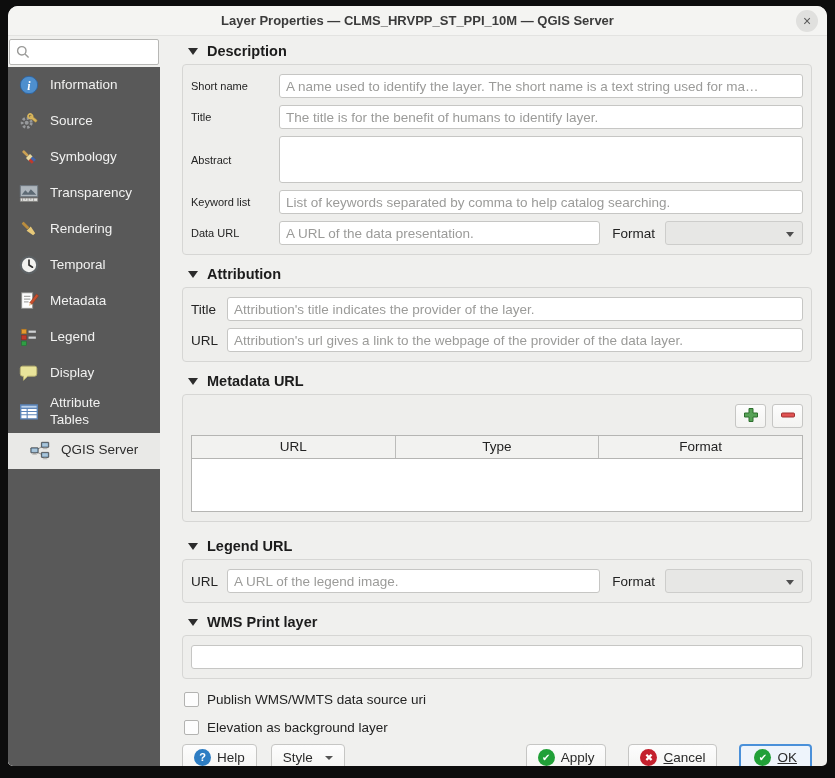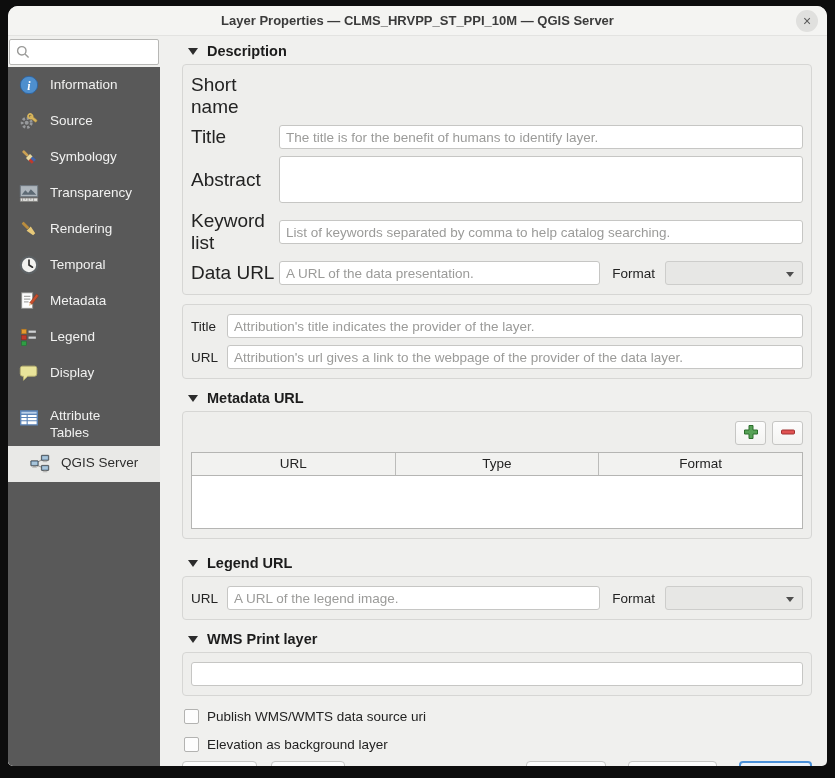--- a/index.html
+++ b/index.html
@@ -57,21 +57,21 @@
   .content { flex:1; padding:5px 15px 8px 22px; display:flex; flex-direction:column; overflow:hidden; }
   .sec-header { display:flex; align-items:center; gap:9px; margin:2px 0 5px 6px; }
   .tri { width:0; height:0; border-left:5.5px solid transparent; border-right:5.5px solid transparent; border-top:7px solid #2c2c2c; }
   .sec-title { font-weight:bold; font-size:14.5px; color:#1c1c1c; }
   .groupbox {
     border:1px solid #d6d6d4; border-radius:4px; background:#eeeeec;
     padding:9px 8px; margin-bottom:9px;
   }
   .frow { display:flex; align-items:center; margin-bottom:7px; }
   .frow:last-child { margin-bottom:0; }
-  .flabel { width:88px; flex:0 0 88px; font-size:19px; color:#232323; }
+  .flabel { width:88px; flex:0 0 88px; font-size:11px; color:#232323; }
   .flabel-sm { width:36px; flex:0 0 36px; font-size:13.5px; color:#232323; }
   .tinput {
     flex:1; height:24px; min-width:0;
     border:1px solid #c6c6c4; border-radius:3px; background:#fff;
     padding:0 6px; font-size:13.5px; color:#333; outline:none;
     font-family:inherit;
   }
   .tinput::placeholder, .tarea::placeholder { color:#9b9b99; opacity:1; }
   .tarea {
     flex:1; height:47px; resize:none;
@@ -273,21 +273,21 @@
         </div>
 
         <div class="nav-item">
           <span class="nav-icon">
             <svg width="22" height="22" viewBox="0 0 24 24">
                 <rect x="3" y="4.5" width="18" height="15" fill="#ffffff" stroke="#5b84b8" stroke-width="1.4"></rect>
                 <rect x="3" y="4.5" width="18" height="3.5" fill="#b9cfe8" stroke="#5b84b8" stroke-width="1.4"></rect>
                 <path d="M3 11.5h18 M3 15h18 M10 8v11.5" stroke="#5b84b8" stroke-width="1.2"></path>
               </svg>
           </span>
-          <span class="nav-label" style="max-width:72px;margin-top:13px;">Attribute Tables</span>
+          <span class="nav-label" style="max-width:72px;">Attribute Tables</span>
         </div>
 
         <div class="nav-item selected">
           <span class="nav-icon">
             <svg width="22" height="22" viewBox="0 0 24 24">
                 <path d="M7 11 L16 6.5 M8 13 L16 16.5" stroke="#9a9a98" stroke-width="1.1"></path>
                 <g>
                   <rect x="2" y="8.5" width="8" height="5.5" rx="0.5" fill="#6b8dab" stroke="#3a3a3a" stroke-width="0.8"></rect>
                   <rect x="3" y="9.5" width="6" height="3.5" fill="#a9c6db"></rect>
                   <rect x="4.5" y="14" width="3" height="1" fill="#8b8b89"></rect>
@@ -315,20 +315,21 @@
 
     <div class="content">
 
       <div class="sec-header">
         <span class="tri"></span>
         <span class="sec-title">Description</span>
       </div>
       <div class="groupbox">
         <div class="frow">
           <span class="flabel">Short name</span>
+          <input class="tinput" placeholder="A name used to identify the layer. The short name is a text string used for ma…" style="">
         </div>
         <div class="frow">
           <span class="flabel">Title</span>
           <input class="tinput" placeholder="The title is for the benefit of humans to identify layer." style="">
         </div>
         <div class="frow">
           <span class="flabel">Abstract</span>
           <textarea class="tarea" placeholder="" style=""></textarea>
         </div>
         <div class="frow">
@@ -338,20 +339,24 @@
         <div class="frow">
           <span class="flabel">Data URL</span>
           <input class="tinput" placeholder="A URL of the data presentation." style="">
           <span class="fmt-label">Format</span>
           <div class="combo">
             <span class="combo-arrow"></span>
           </div>
         </div>
       </div>
 
+      <div class="sec-header">
+        <span class="tri"></span>
+        <span class="sec-title">Attribution</span>
+      </div>
       <div class="groupbox">
         <div class="frow">
           <span class="flabel-sm">Title</span>
           <input class="tinput" placeholder="Attribution's title indicates the provider of the layer." style="">
         </div>
         <div class="frow">
           <span class="flabel-sm">URL</span>
           <input class="tinput" placeholder="Attribution's url gives a link to the webpage of the provider of the data layer." style="">
         </div>
       </div>

